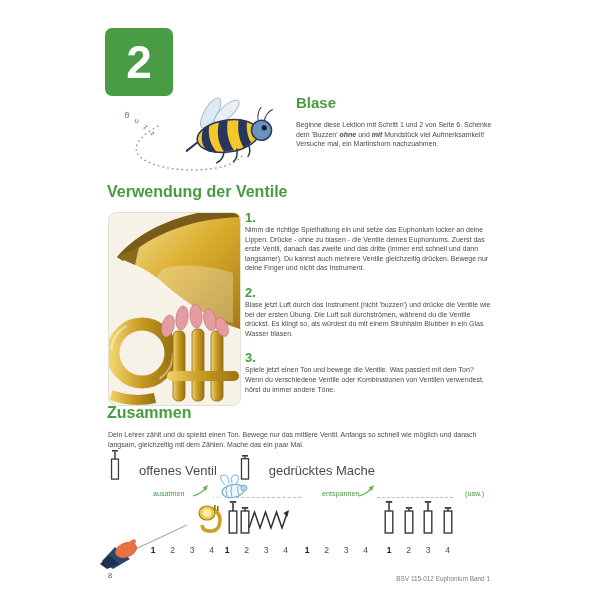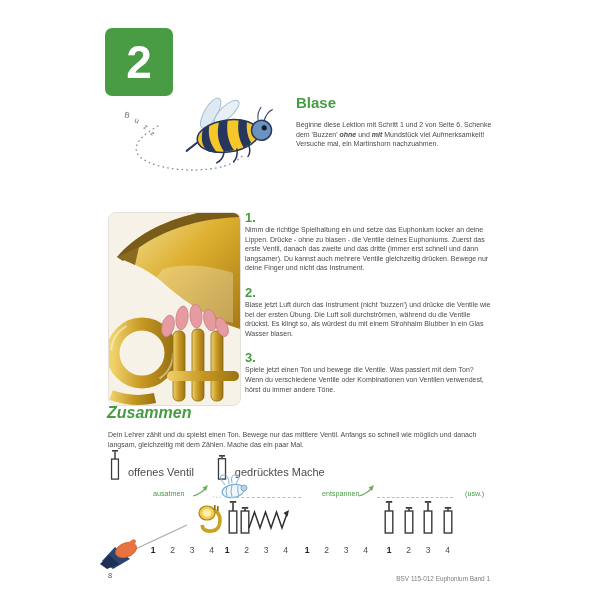--- a/index.html
+++ b/index.html
@@ -10,40 +10,40 @@
 
   
   #badge{left:105px;top:28px;width:68px;height:68px;background:#4a9c44;border-radius:7px;
          display:flex;align-items:center;justify-content:center;}
   #badge span{color:#fff;font-size:46px;font-weight:700;line-height:1;}
 
   
   .h-green{color:#469c41;font-weight:700;}
   #buzzen-title{left:296px;top:94px;font-size:15px;}
   #ventile-title{left:107px;top:183px;font-size:16px;}
-  #zusammen-title{left:107px;top:404px;font-size:16px;font-style:italic;}
+  #zusammen-title{left:107px;top:404px;font-size:16px;}
 
   
   .para{font-size:7px;line-height:9.6px;color:#4b4b4b;margin:0;}
   .seg-bold{font-weight:700;font-style:italic;}
   #buzzen-para{left:296px;top:120px;width:200px;}
   #zusammen-para{left:108px;top:430px;width:386px;}
 
   
   #photo{left:108px;top:212px;width:131px;height:192px;border-radius:8px;overflow:hidden;
          border:1px solid #e3e0da;background:#f6f2e8;}
 
   
   #steps{left:245px;top:210px;width:248px;}
   .step-num{font-size:13px;color:#469c41;font-weight:700;line-height:15px;}
   .step-text{font-size:7px;line-height:9.6px;color:#4b4b4b;margin-bottom:12px;}
 
   
   #legend{left:109px;top:450px;display:flex;align-items:flex-end;}
-  .legend-label{font-size:11px;color:#4b4b4b;margin-left:7px;margin-bottom:2px;}
+  .legend-label{font-size:13px;color:#4b4b4b;margin-left:18px;margin-bottom:2px;}
   .legend-gap{width:22px;}
 
   
   .breath{font-size:7.2px;color:#469c41;margin-left:8px;}
   #lbl-ausatmen{left:145px;top:489px;}
   #lbl-entspannen{left:314px;top:489px;}
   #lbl-usw{left:457px;top:489px;}
   .dash{height:0;border-top:1.4px dashed #a9c9ae;}
   #dash1{left:231px;top:497px;width:70px;}
   #dash2{left:377px;top:497px;width:76px;}
@@ -93,20 +93,21 @@
       <circle cx="34" cy="-1" r="10" fill="#6c93c0" stroke="#26365c" stroke-width="1.5"></circle>
       <circle cx="37" cy="-3" r="2.6" fill="#101c30"></circle>
       <path d="M38,-10 q3,-8 10,-10 M32,-11 q0,-9 5,-13" stroke="#26365c" stroke-width="1" fill="none"></path>
       <path d="M-6,15 q-2,8 -9,10 M7,14 q0,9 -5,12 M19,11 q2,8 -2,12" stroke="#26365c" stroke-width="1.5" fill="none" stroke-linecap="round"></path>
     </g>
   </svg>
 
   <div id="buzzen-title" class="abs h-green">Blase</div>
   <p id="buzzen-para" class="abs para"><span>Beginne diese Lektion mit Schritt 1 und 2 von Seite 6. Schenke dem 'Buzzen' </span><span class="seg-bold">ohne</span><span> und </span><span class="seg-bold">mit</span><span> Mundstück viel Aufmerksamkeit! Versuche mal, ein Martinshorn nachzuahmen.</span></p>
 
+  <div id="ventile-title" class="abs h-green">Verwendung der Ventile</div>
 
   <div id="photo" class="abs">
     <svg width="131" height="192" viewBox="0 0 131 192">
       <defs>
         <linearGradient id="pg1" x1="0" y1="0" x2="1" y2="1">
           <stop offset="0" stop-color="#f7e7a8"></stop>
             <stop offset="0.5" stop-color="#dcae2e"></stop>
             <stop offset="1" stop-color="#a67a14"></stop>
         </linearGradient>
         <linearGradient id="pg2" x1="0" y1="0" x2="1" y2="0">

